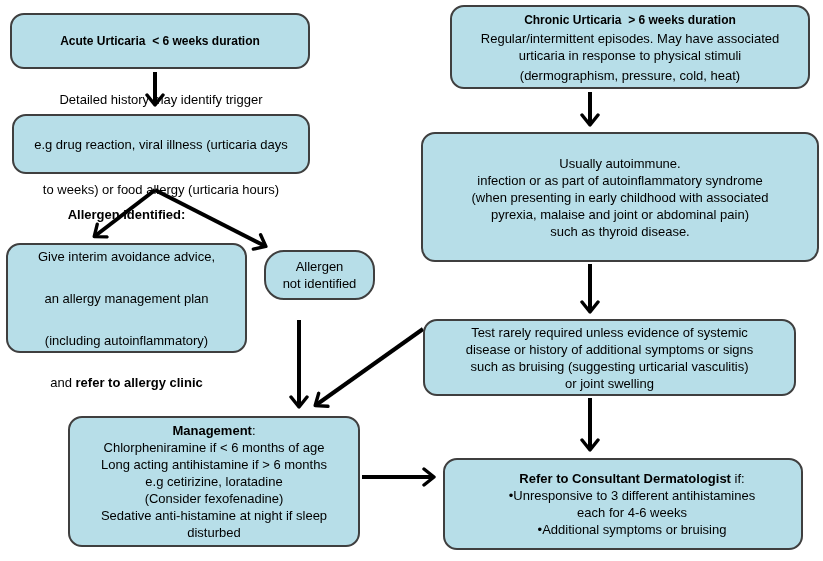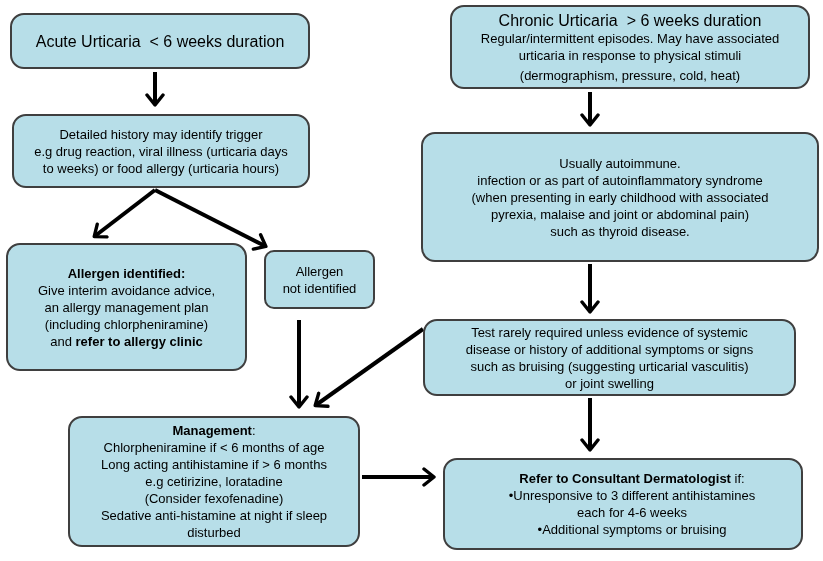--- a/index.html
+++ b/index.html
@@ -9,30 +9,30 @@
   }
   .arrows { position:absolute; left:0; top:0; width:823px; height:561px; pointer-events:none; }
   .box {
     position:absolute; box-sizing:border-box;
     background:#b7dee8; border:2px solid #3f3f3f; border-radius:14px;
     display:flex; flex-direction:column; justify-content:center; align-items:center;
     text-align:center; font-size:13px; line-height:17px; padding:4px 6px;
   }
   .t { white-space:pre-wrap; }
   .b { font-weight:bold; }
-  .hd { font-size:16px; font-weight:normal; line-height:19px; white-space:pre-wrap; }
+  .hd { font-size:12px; font-weight:bold; line-height:19px; white-space:pre-wrap; }
   .gap { margin-top:3px; }
   .ln { white-space:nowrap; }
 
   #box-acute        { left:10px;  top:13px;  width:300px; height:56px;text-align:center; }
   #box-chronic      { left:450px; top:5px;   width:360px; height:84px; }
-  #box-history      { left:12px;  top:114px; width:298px; height:74px; }
+  #box-history      { left:12px;  top:114px; width:298px; height:60px;gap:28px; }
   #box-autoimmune   { left:421px; top:132px; width:398px; height:130px; }
-  #box-allergen-id  { left:6px;   top:243px; width:241px; height:128px; }
-  #box-allergen-not { left:264px; top:250px; width:111px; height:59px; border-radius:10px; }
+  #box-allergen-id  { left:6px;   top:243px; width:241px; height:110px;gap:25px; }
+  #box-allergen-not { left:264px; top:250px; width:111px; height:50px; border-radius:20px; }
   #box-test         { left:423px; top:319px; width:373px; height:77px; }
   #box-management   { left:68px;  top:416px; width:292px; height:131px; }
   #box-refer        { left:443px; top:458px; width:360px; height:92px;padding-left:24px; }
 </style>
 </head>
 <body>
 
 <div class="canvas">
 
   <svg class="arrows" viewBox="0 0 823 561" xmlns="http://www.w3.org/2000/svg">
@@ -74,21 +74,21 @@
     <div class="ln t">infection or as part of autoinflammatory syndrome</div>
     <div class="ln t">(when presenting in early childhood with associated</div>
     <div class="ln t">pyrexia, malaise and joint or abdominal pain)</div>
     <div class="ln t">such as thyroid disease.</div>
   </div>
 
   <div class="box" id="box-allergen-id">
     <div class="ln t b">Allergen identified:</div>
     <div class="ln t">Give interim avoidance advice,</div>
     <div class="ln t">an allergy management plan</div>
-    <div class="ln t">(including chlorpheniramine)</div>
+    <div class="ln t">(including autoinflammatory)</div>
     <div class="ln"><span class="t">and </span><span class="t b">refer to allergy clinic</span></div>
   </div>
 
   <div class="box" id="box-allergen-not">
     <div class="ln t">Allergen</div>
     <div class="ln t">not identified</div>
   </div>
 
   <div class="box" id="box-test">
     <div class="ln t">Test rarely required unless evidence of systemic</div>

